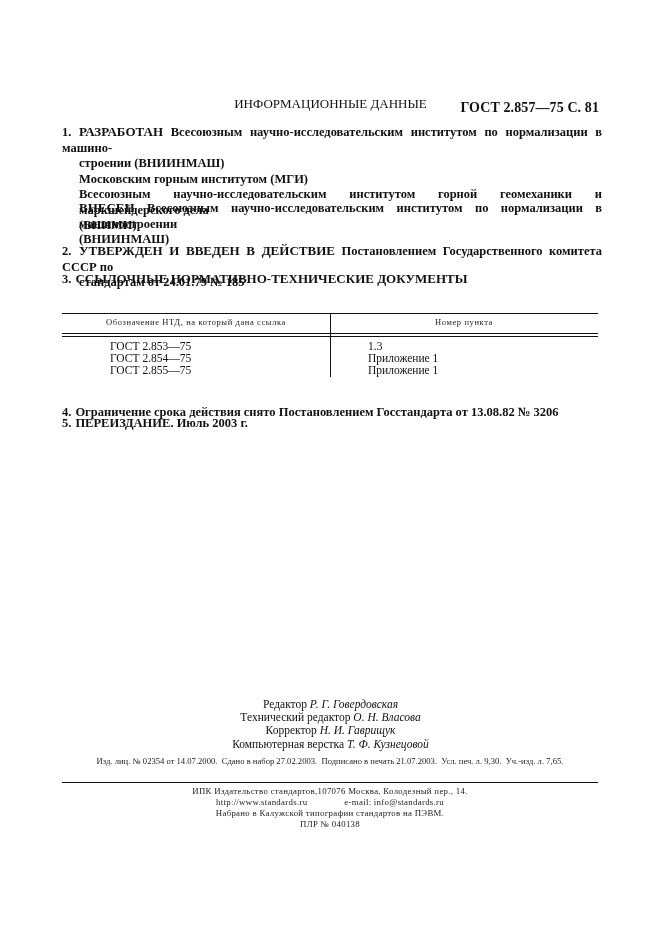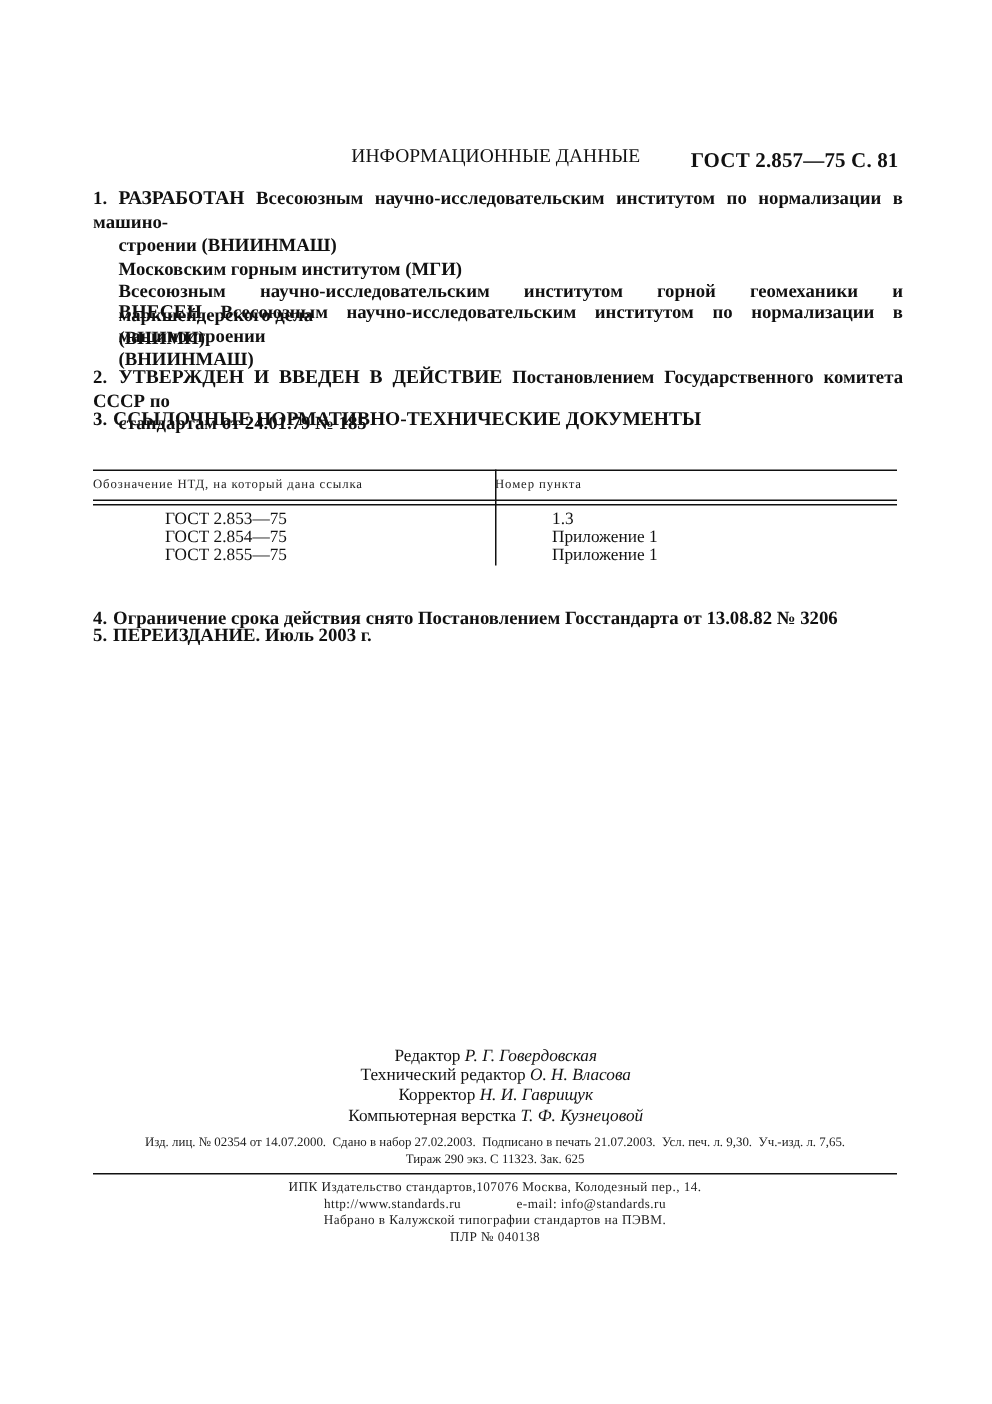--- a/index.html
+++ b/index.html
@@ -67,21 +67,21 @@
       border-top: 1.2px solid #111;
     }
     .tbl-vdiv {
       top: 0; left: 268px; width: 0; height: 64px;
       border-left: 1.2px solid #111;
     }
     .th {
       top: 4px;
       font-size: 8.5px;
       letter-spacing: 0.6px;
-      text-align: left;
+      text-align: center;
       color: #222;
     }
     .th-1 { left: 0; width: 268px; }
     .th-2 { left: 268px; width: 268px; }
     .col1-cell {
       left: 48px;
       font-size: 11.5px;
       line-height: 12px;
     }
     .col2-cell {
@@ -207,21 +207,20 @@
     <span class="it">Н. И. Гаврищук</span>
   </div>
   <div>
     <span>Компьютерная верстка</span>
     <span class="it">Т. Ф. Кузнецовой</span>
   </div>
 </div>
 
 <div class="abs imprint">
   <div style="white-space:pre;">Изд. лиц. № 02354 от 14.07.2000.  Сдано в набор 27.02.2003.  Подписано в печать 21.07.2003.  Усл. печ. л. 9,30.  Уч.-изд. л. 7,65.</div>
-  <div>Тираж 290 экз. С 11323. Зак. 625</div>
 </div>
 
 <div class="abs rule"></div>
 
 <div class="abs publisher">
   <div>ИПК Издательство стандартов,107076 Москва, Колодезный пер., 14.</div>
   <div class="pub-line-2">
     <span>http://www.standards.ru</span><span>e-mail: info@standards.ru</span>
   </div>
   <div>Набрано в Калужской типографии стандартов на ПЭВМ.</div>

